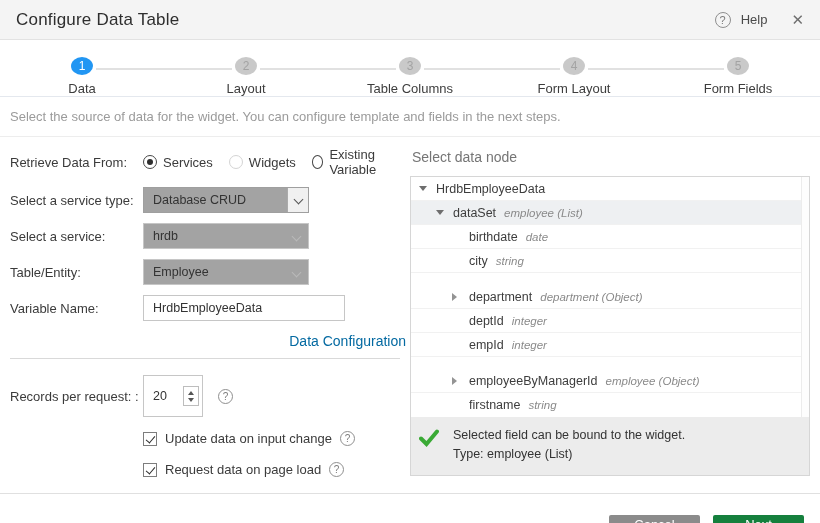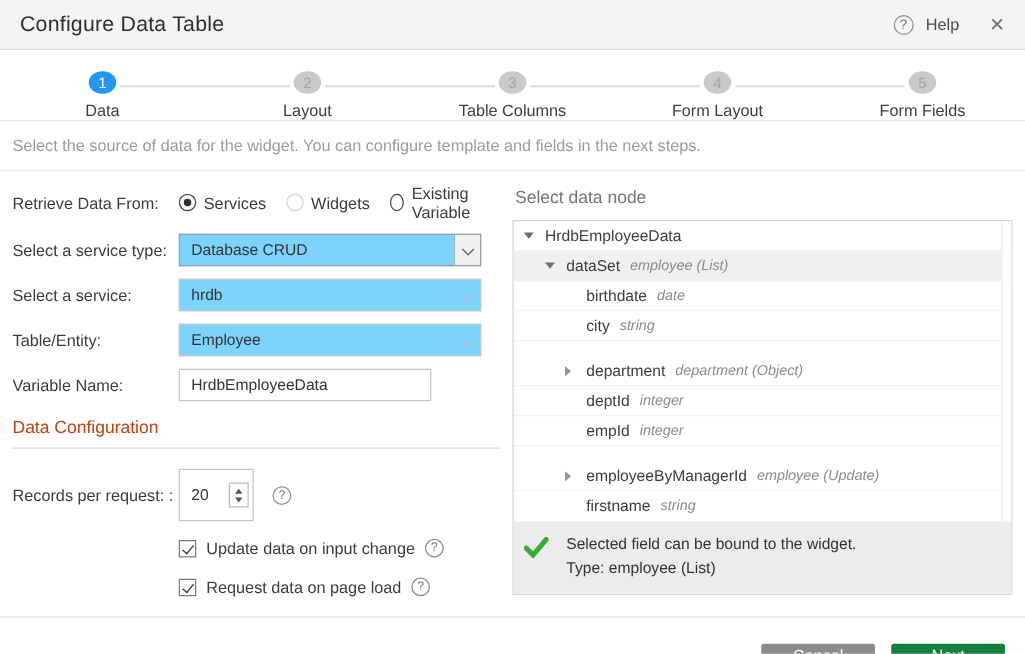--- a/index.html
+++ b/index.html
@@ -38,33 +38,33 @@
   .form-row { display:flex; align-items:center; margin-bottom:10px; min-height:26px; }
   .form-label { width:133px; flex:0 0 133px; font-size:13px; color:#3b3b3b; }
 
   .radio-group { display:flex; align-items:center; gap:16px;justify-content:space-between; }
   .radio-item { display:flex; align-items:center; gap:6px; font-size:13px; color:#3b3b3b; }
   .radio-circle { width:14px; height:14px; border-radius:50%; border:1.5px solid #474747; position:relative; background:#fff; }
   .radio-circle.checked::after { content:""; position:absolute; left:2.5px; top:2.5px; width:6px; height:6px;
                                  border-radius:50%; background:#2e2e2e; }
   .radio-circle.dim { border-color:#d4d4d4; }
 
-  .select-box { width:242px; height:26px; border:1px solid #c6c6c6; background:#7dd3fc; position:relative;
+  .select-box { width:166px; height:26px; border:1px solid #c6c6c6; background:#a3a3a3; position:relative;
                 display:flex; align-items:center; padding-left:9px; font-size:12.5px; color:#333; }
   .select-box.native { border-color:#9f9f9f; }
   .chev { position:absolute; right:8px; top:9px; width:7px; height:7px; border-right:1.5px solid #b9b9b9;
           border-bottom:1.5px solid #b9b9b9; transform:rotate(45deg); }
   .select-box.native .chev-btn { position:absolute; right:0; top:0; width:21px; height:24px; background:#f0f0f0;
           border-left:1px solid #aaa; }
   .select-box.native .chev-btn .chev { right:6px; top:8px; border-color:#555; }
 
   .text-input { width:202px; height:26px; border:1px solid #c6c6c6; padding:0 9px; font-size:12.5px; color:#333;
                 font-family:"Liberation Sans", sans-serif; outline:none; }
 
-  .section-title { font-size:14px; color:#c2410c; margin:12px 0 9px 0; }
+  .section-title { font-size:14px; color:#0369a1; margin:12px 0 9px 0;text-align:right; }
   .section-rule { border:none; border-top:1px solid #d9d9d9; margin:0 0 16px 0; width:390px; }
 
   .num-input { width:60px; height:42px; border:1px solid #c6c6c6; display:flex; align-items:center; position:relative; }
   .num-val { flex:1; border:none; width:30px; padding-left:9px; font-size:12.5px; color:#333; outline:none;
              font-family:"Liberation Sans", sans-serif; }
   .spinner { width:16px; height:20px; border:1px solid #bdbdbd; margin-right:3px; display:flex; flex-direction:column;
              align-items:center; justify-content:center; gap:3px; background:#fff; }
   .spin-up { width:0; height:0; border-left:3.5px solid transparent; border-right:3.5px solid transparent; border-bottom:4px solid #555; }
   .spin-down { width:0; height:0; border-left:3.5px solid transparent; border-right:3.5px solid transparent; border-top:4px solid #555; }
 
@@ -268,21 +268,21 @@
           </div>
 
           <div class="tree-row lvl3">
             <span class="node-name">empId</span>
             <span class="node-type">integer</span>
           </div>
 
           <div class="tree-row lvl3 has-caret">
             <span class="caret caret-right"></span>
             <span class="node-name">employeeByManagerId</span>
-            <span class="node-type">employee (Update)</span>
+            <span class="node-type">employee (Object)</span>
           </div>
 
           <div class="tree-row lvl3" style="border-bottom:none;">
             <span class="node-name">firstname</span>
             <span class="node-type">string</span>
           </div>
         </div>
 
         <div class="info-box">
           <span class="info-check">

